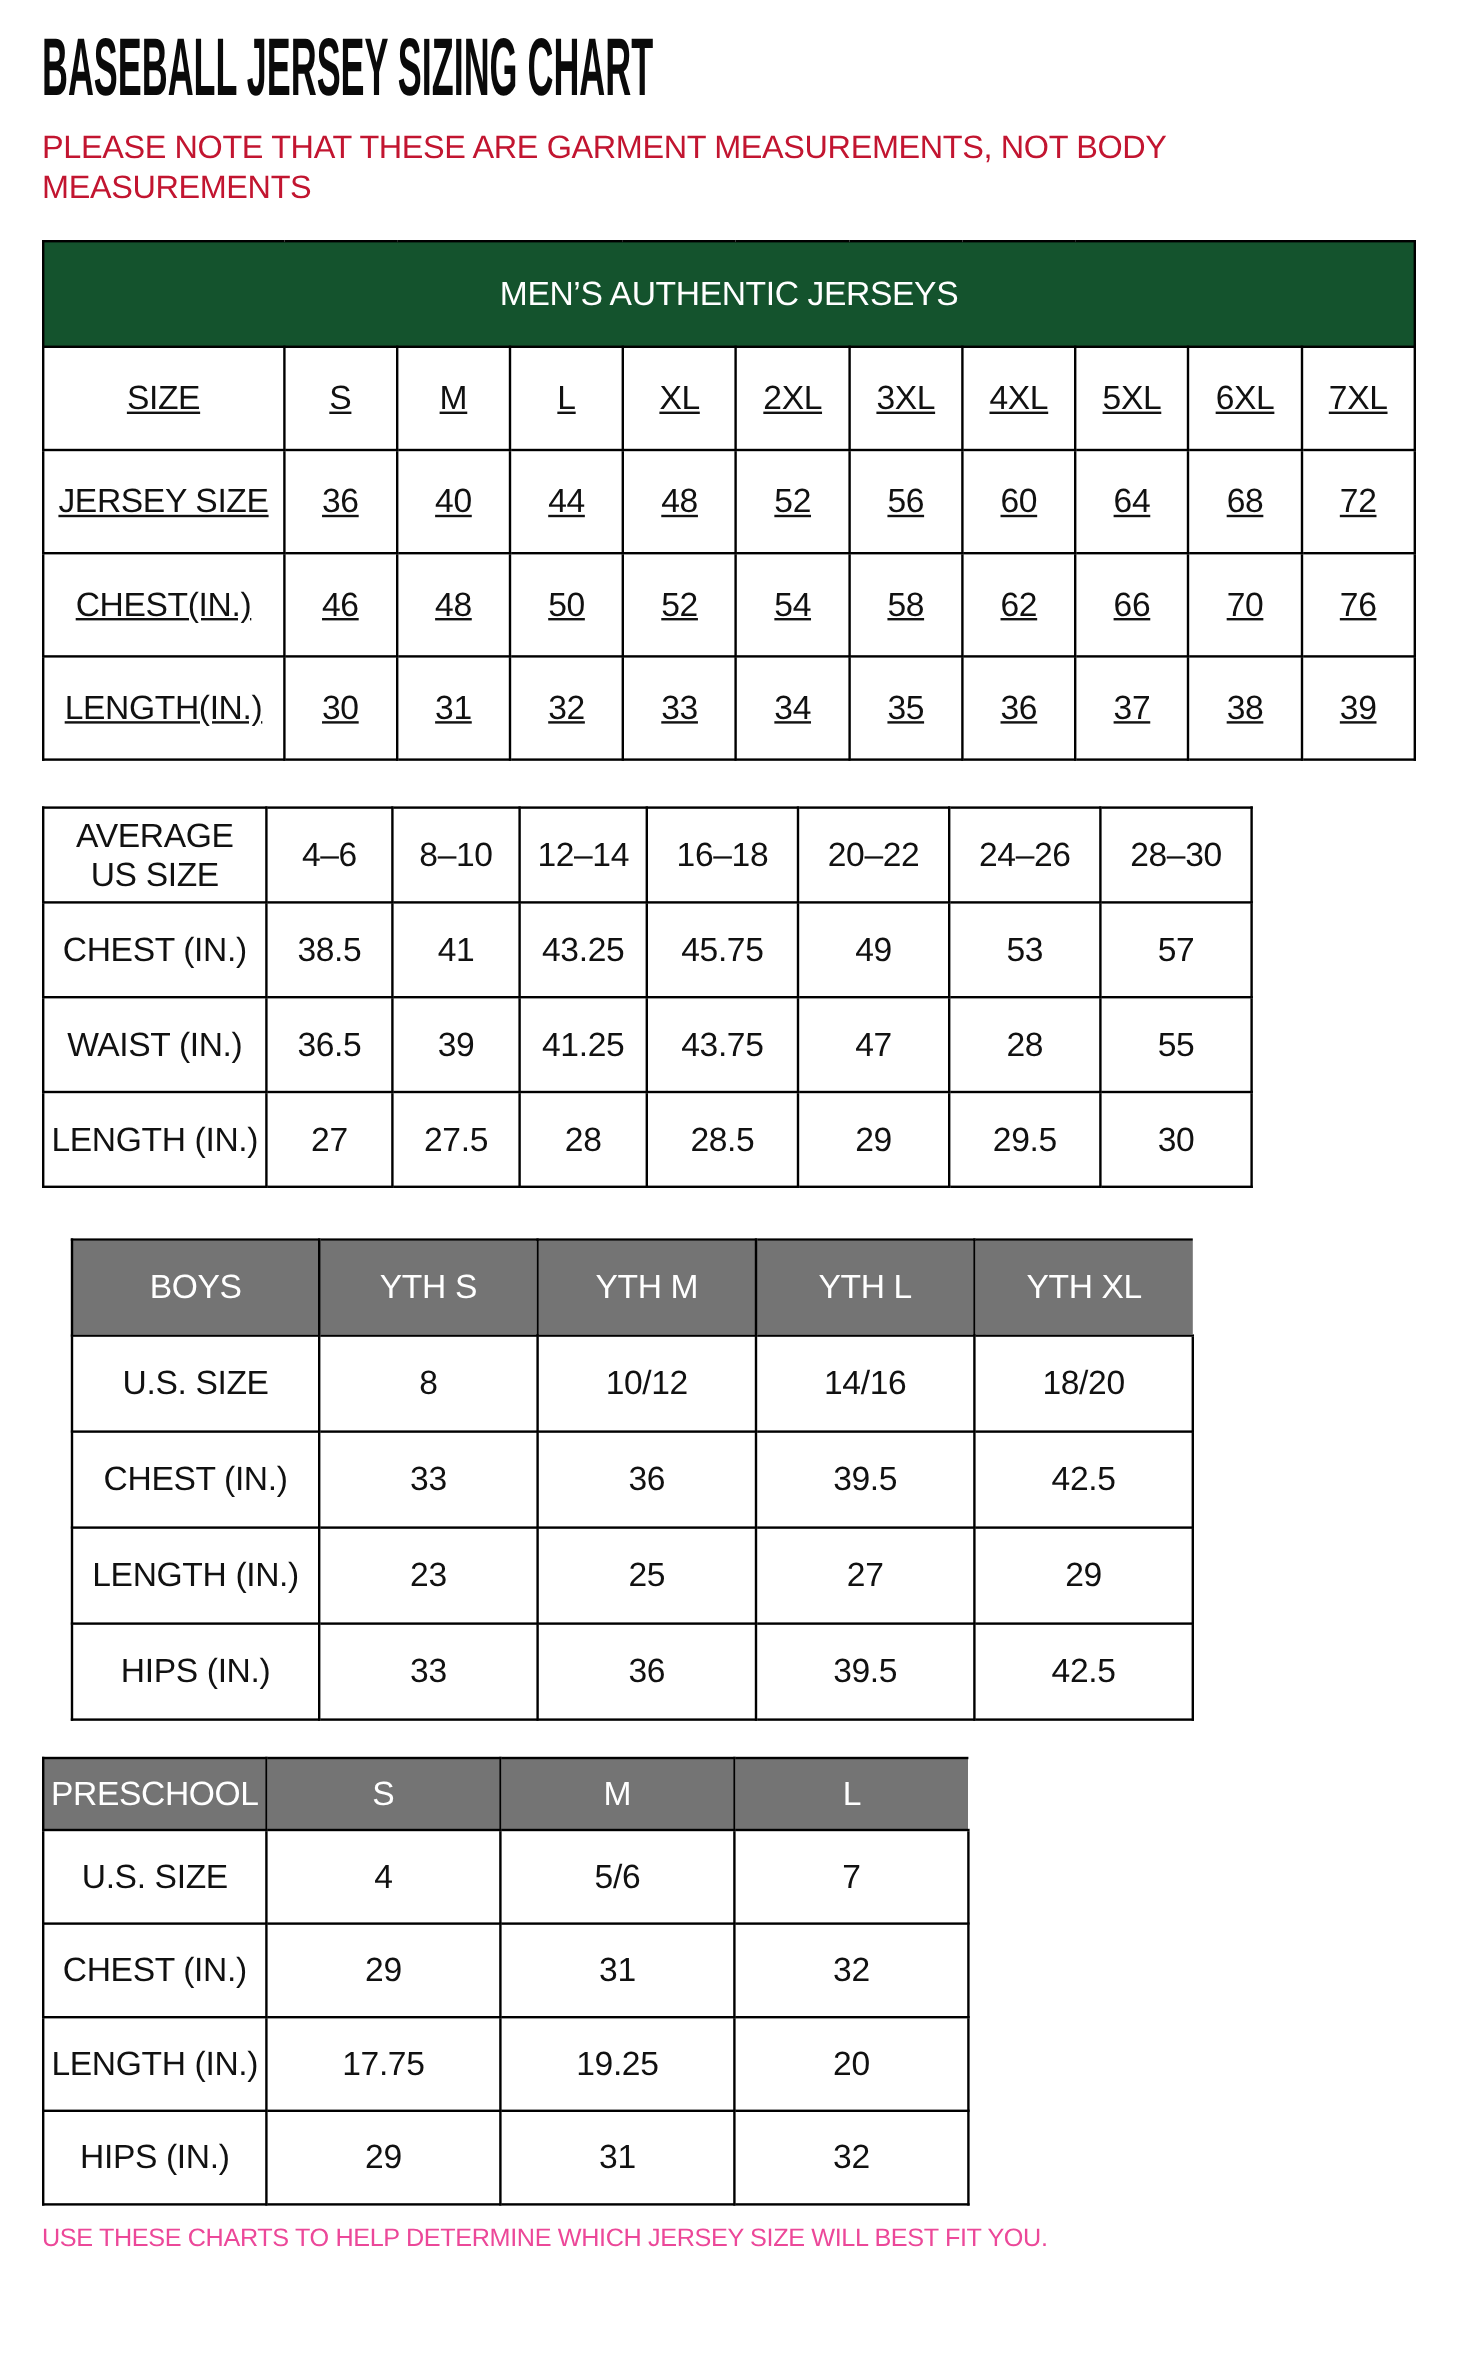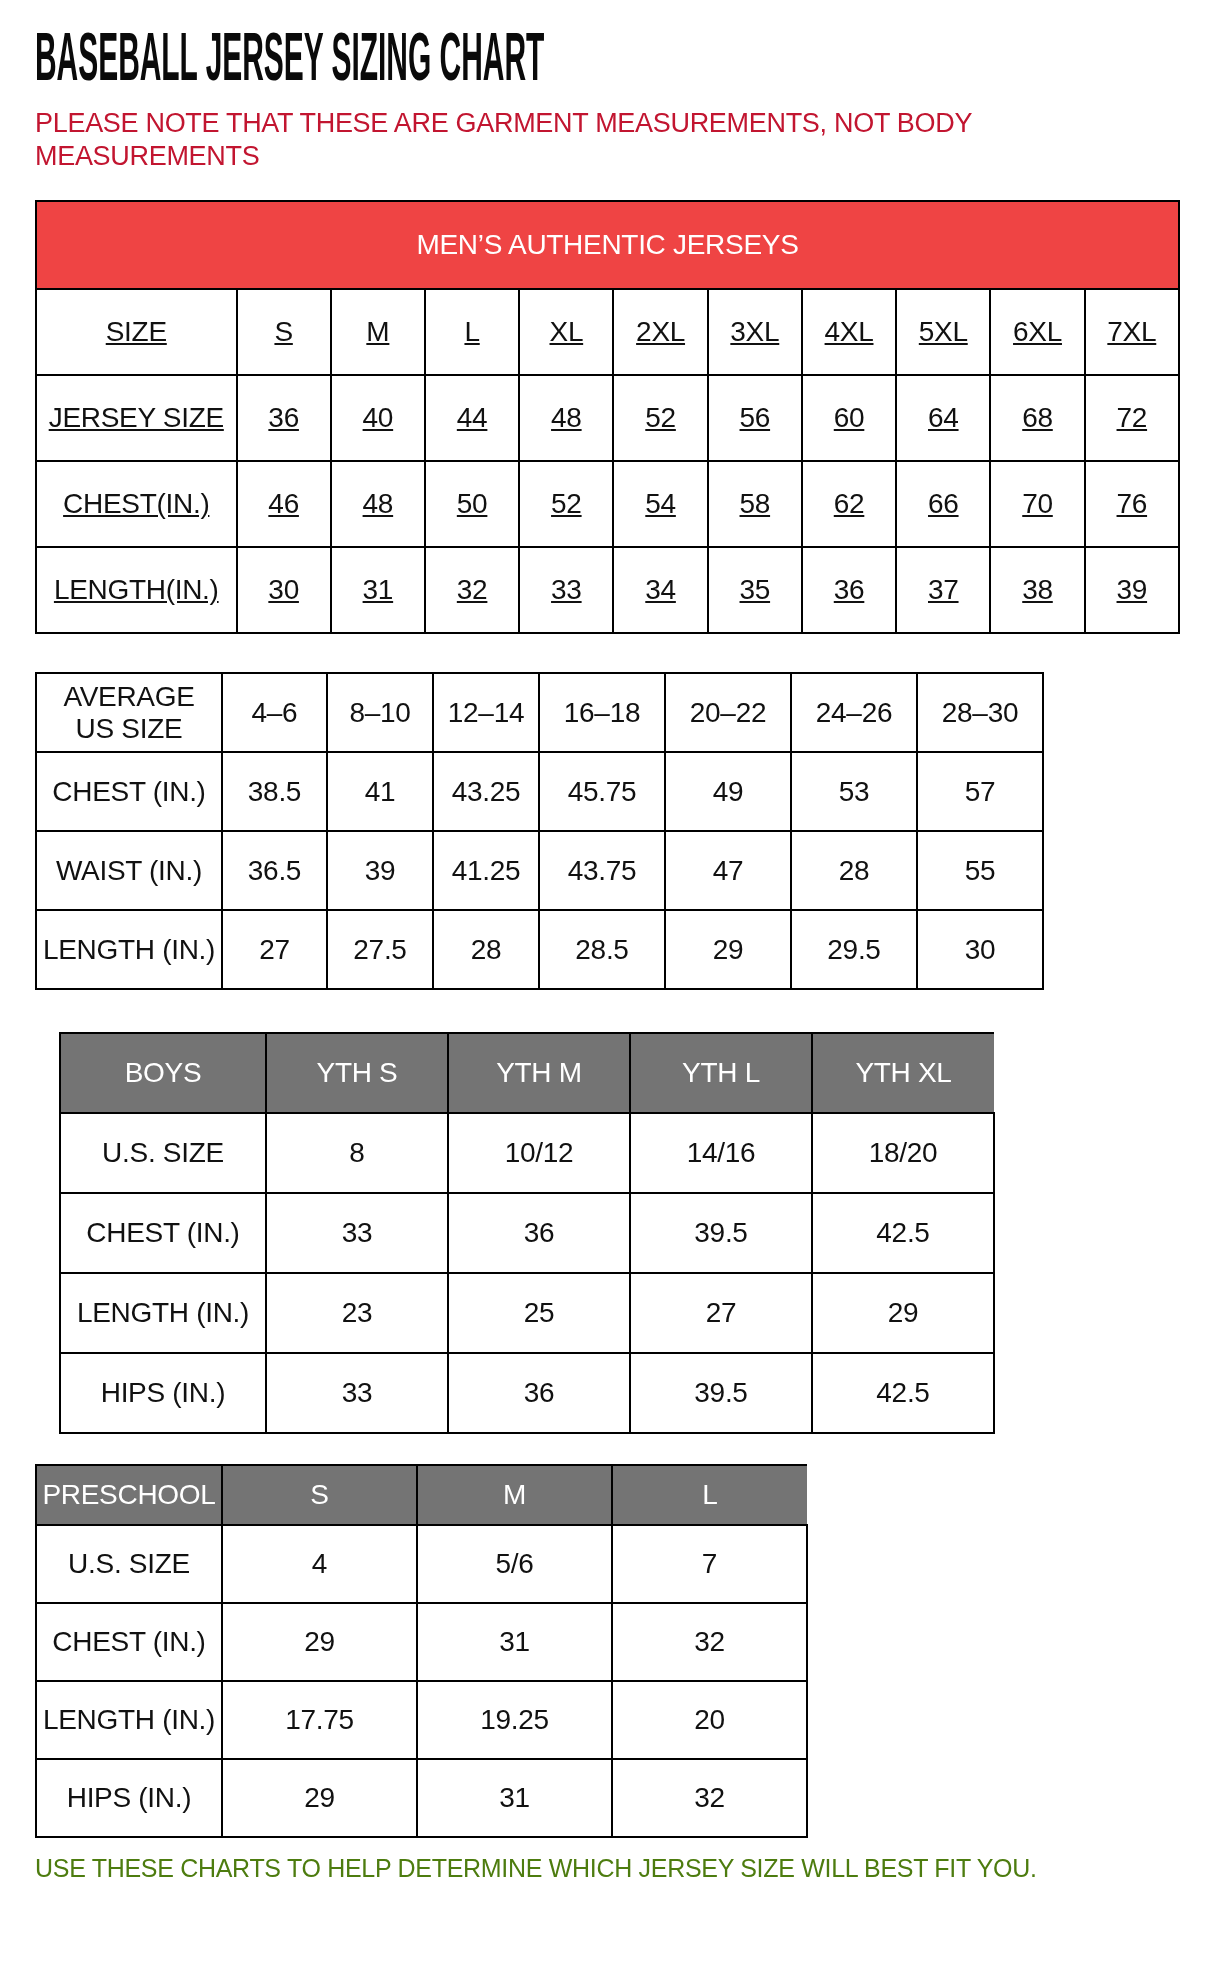--- a/index.html
+++ b/index.html
@@ -27,22 +27,22 @@
   .note {
     margin:18px 0 0 0;
     max-width:1080px;
     color:#c21530;
     font-size:27px;
     line-height:1.22;
     letter-spacing:-0.3px;
   }
   .footer {
     margin:16px 0 16px 0;
-    color:#4d7c0f;
-    font-size:25px;
+    color:#ec4899;
+    font-size:21px;
     letter-spacing:-0.3px;
   }
 
   
   table.tbl {
     border-collapse:collapse;
     table-layout:fixed;
   }
   table.tbl td, table.tbl th {
     border:2px solid #000000;
@@ -52,21 +52,21 @@
     font-weight:normal;
     letter-spacing:-0.3px;
     padding:0 4px;
     line-height:1.15;
     overflow:hidden;
   }
   td.row-label { font-size:27px; }
 
   
   th.mtitle {
-    background:#ef4444;
+    background:#14532d;
     color:#ffffff;
     border:none;
     border-bottom:2px solid #000000;
     font-size:33px;
     letter-spacing:1px;
   }
   
   th.ghead {
     background:#747474;
     color:#ffffff;

